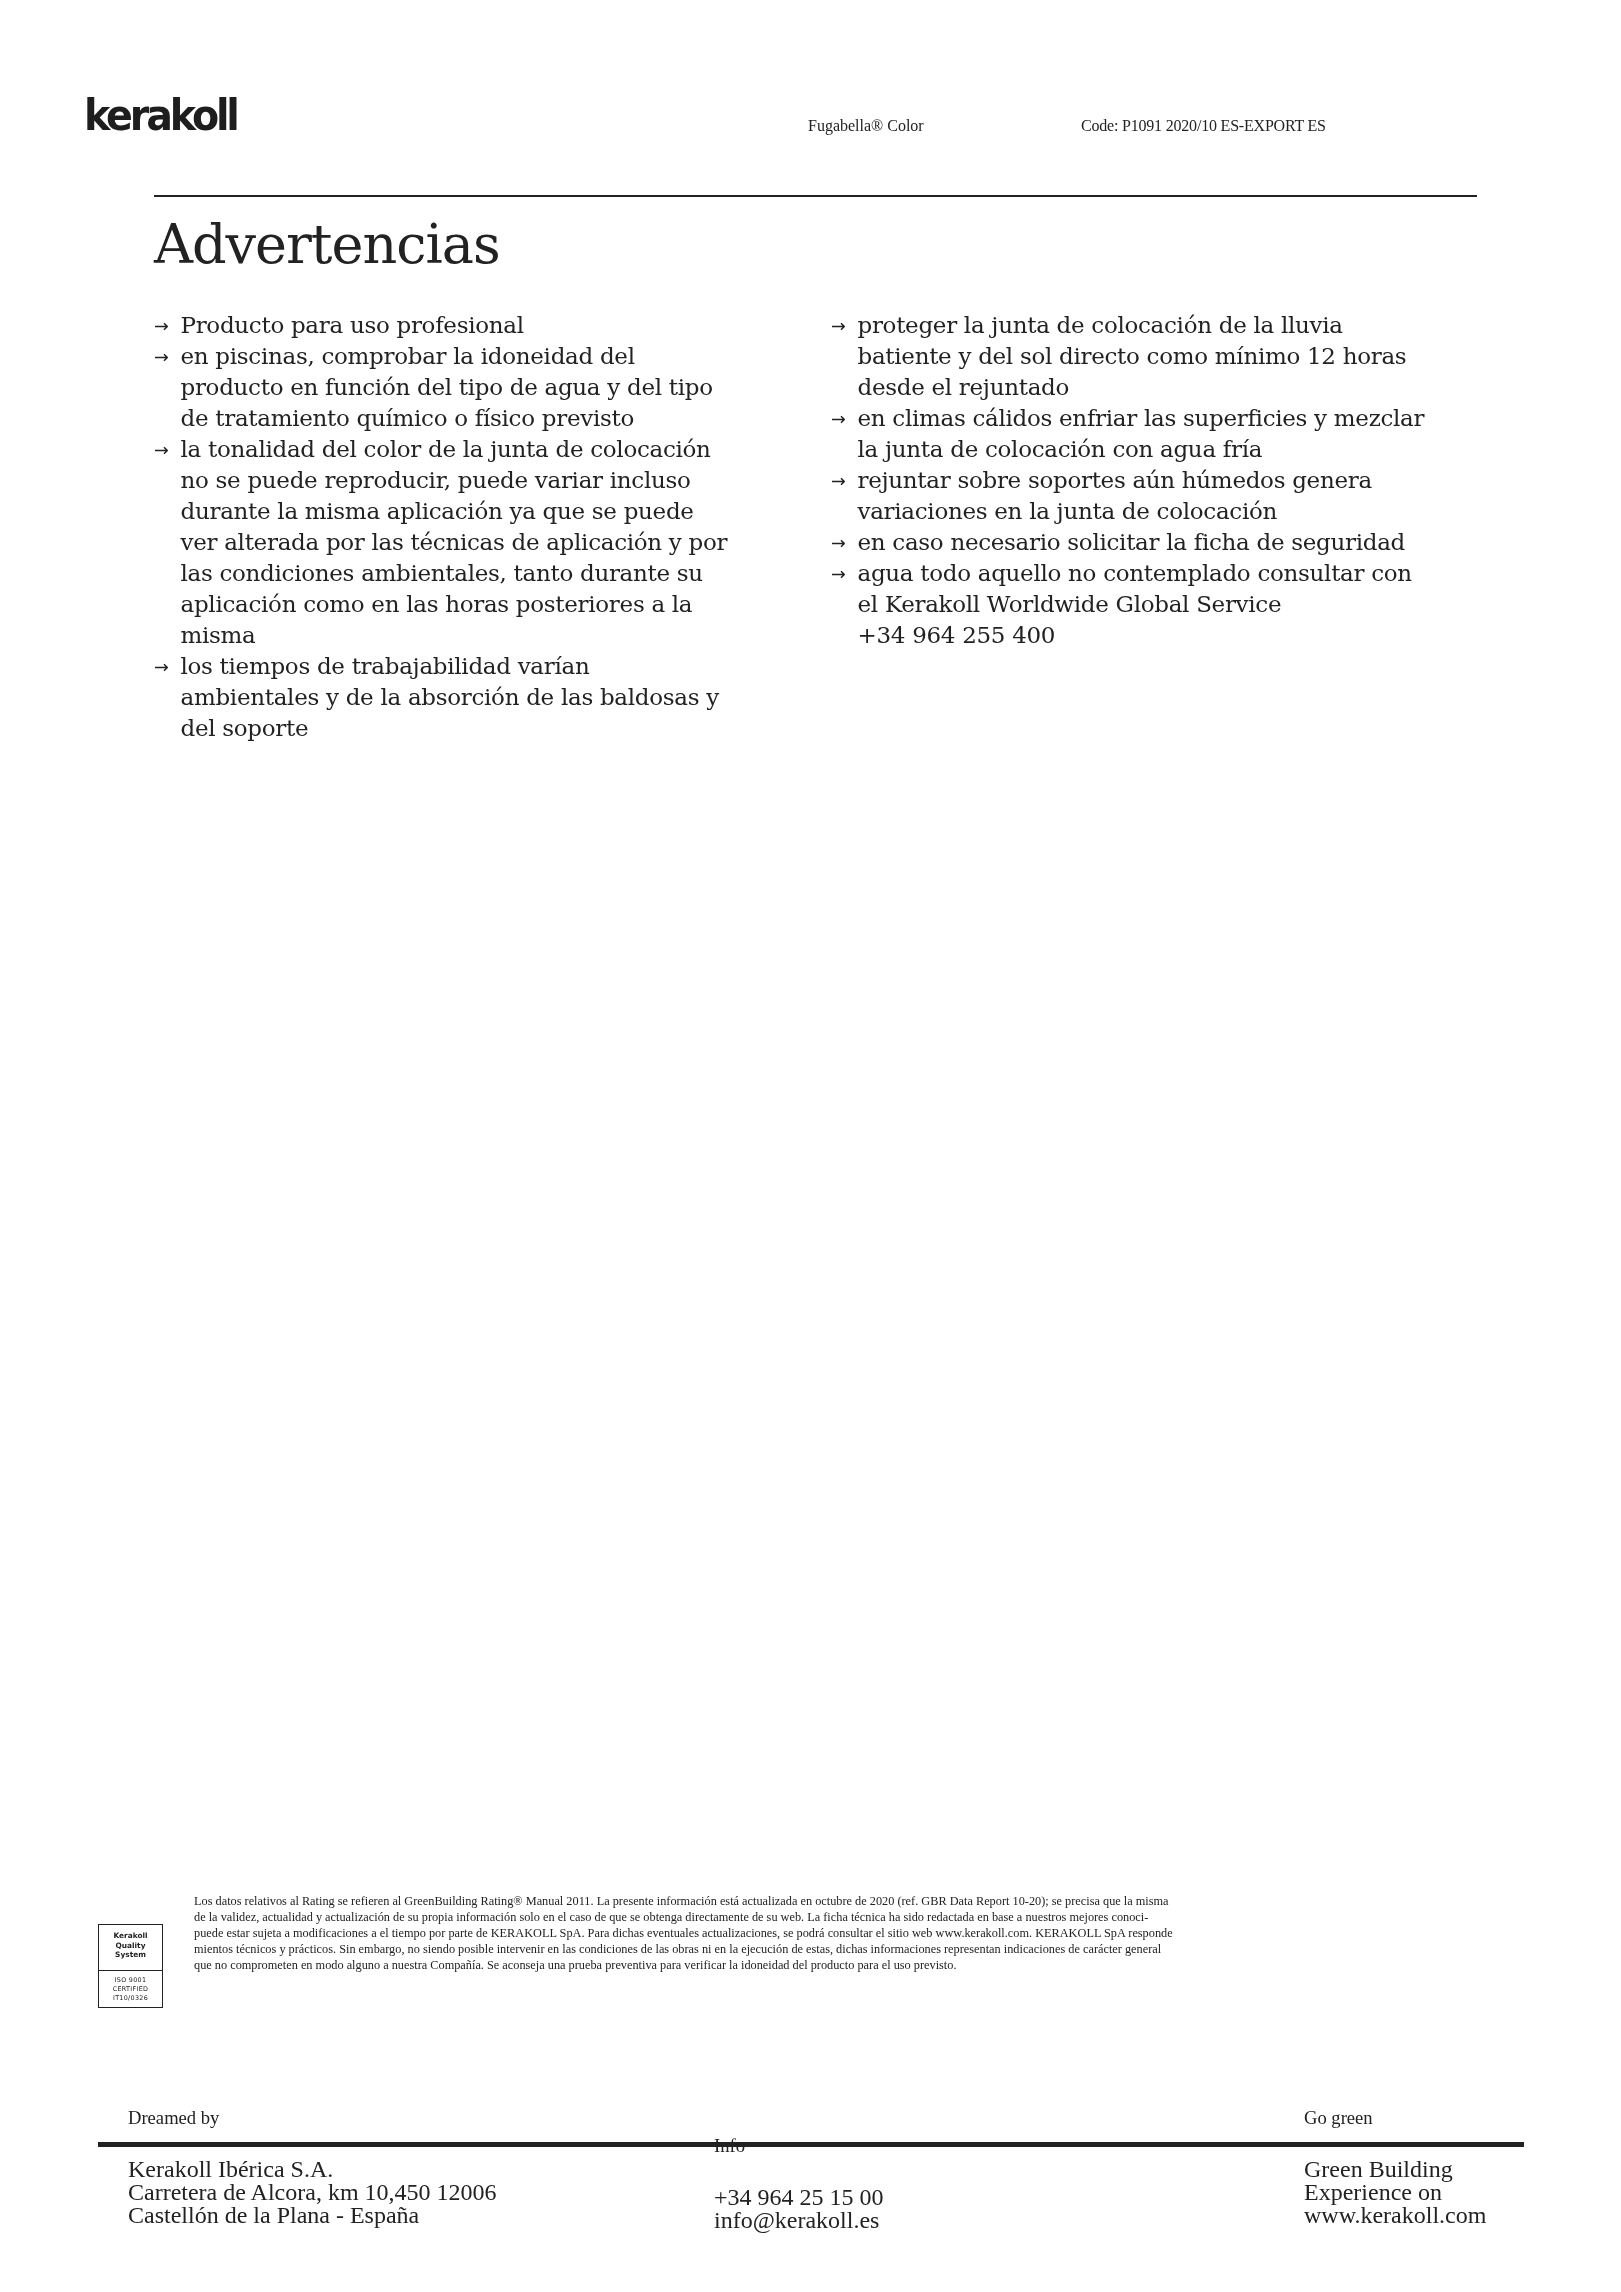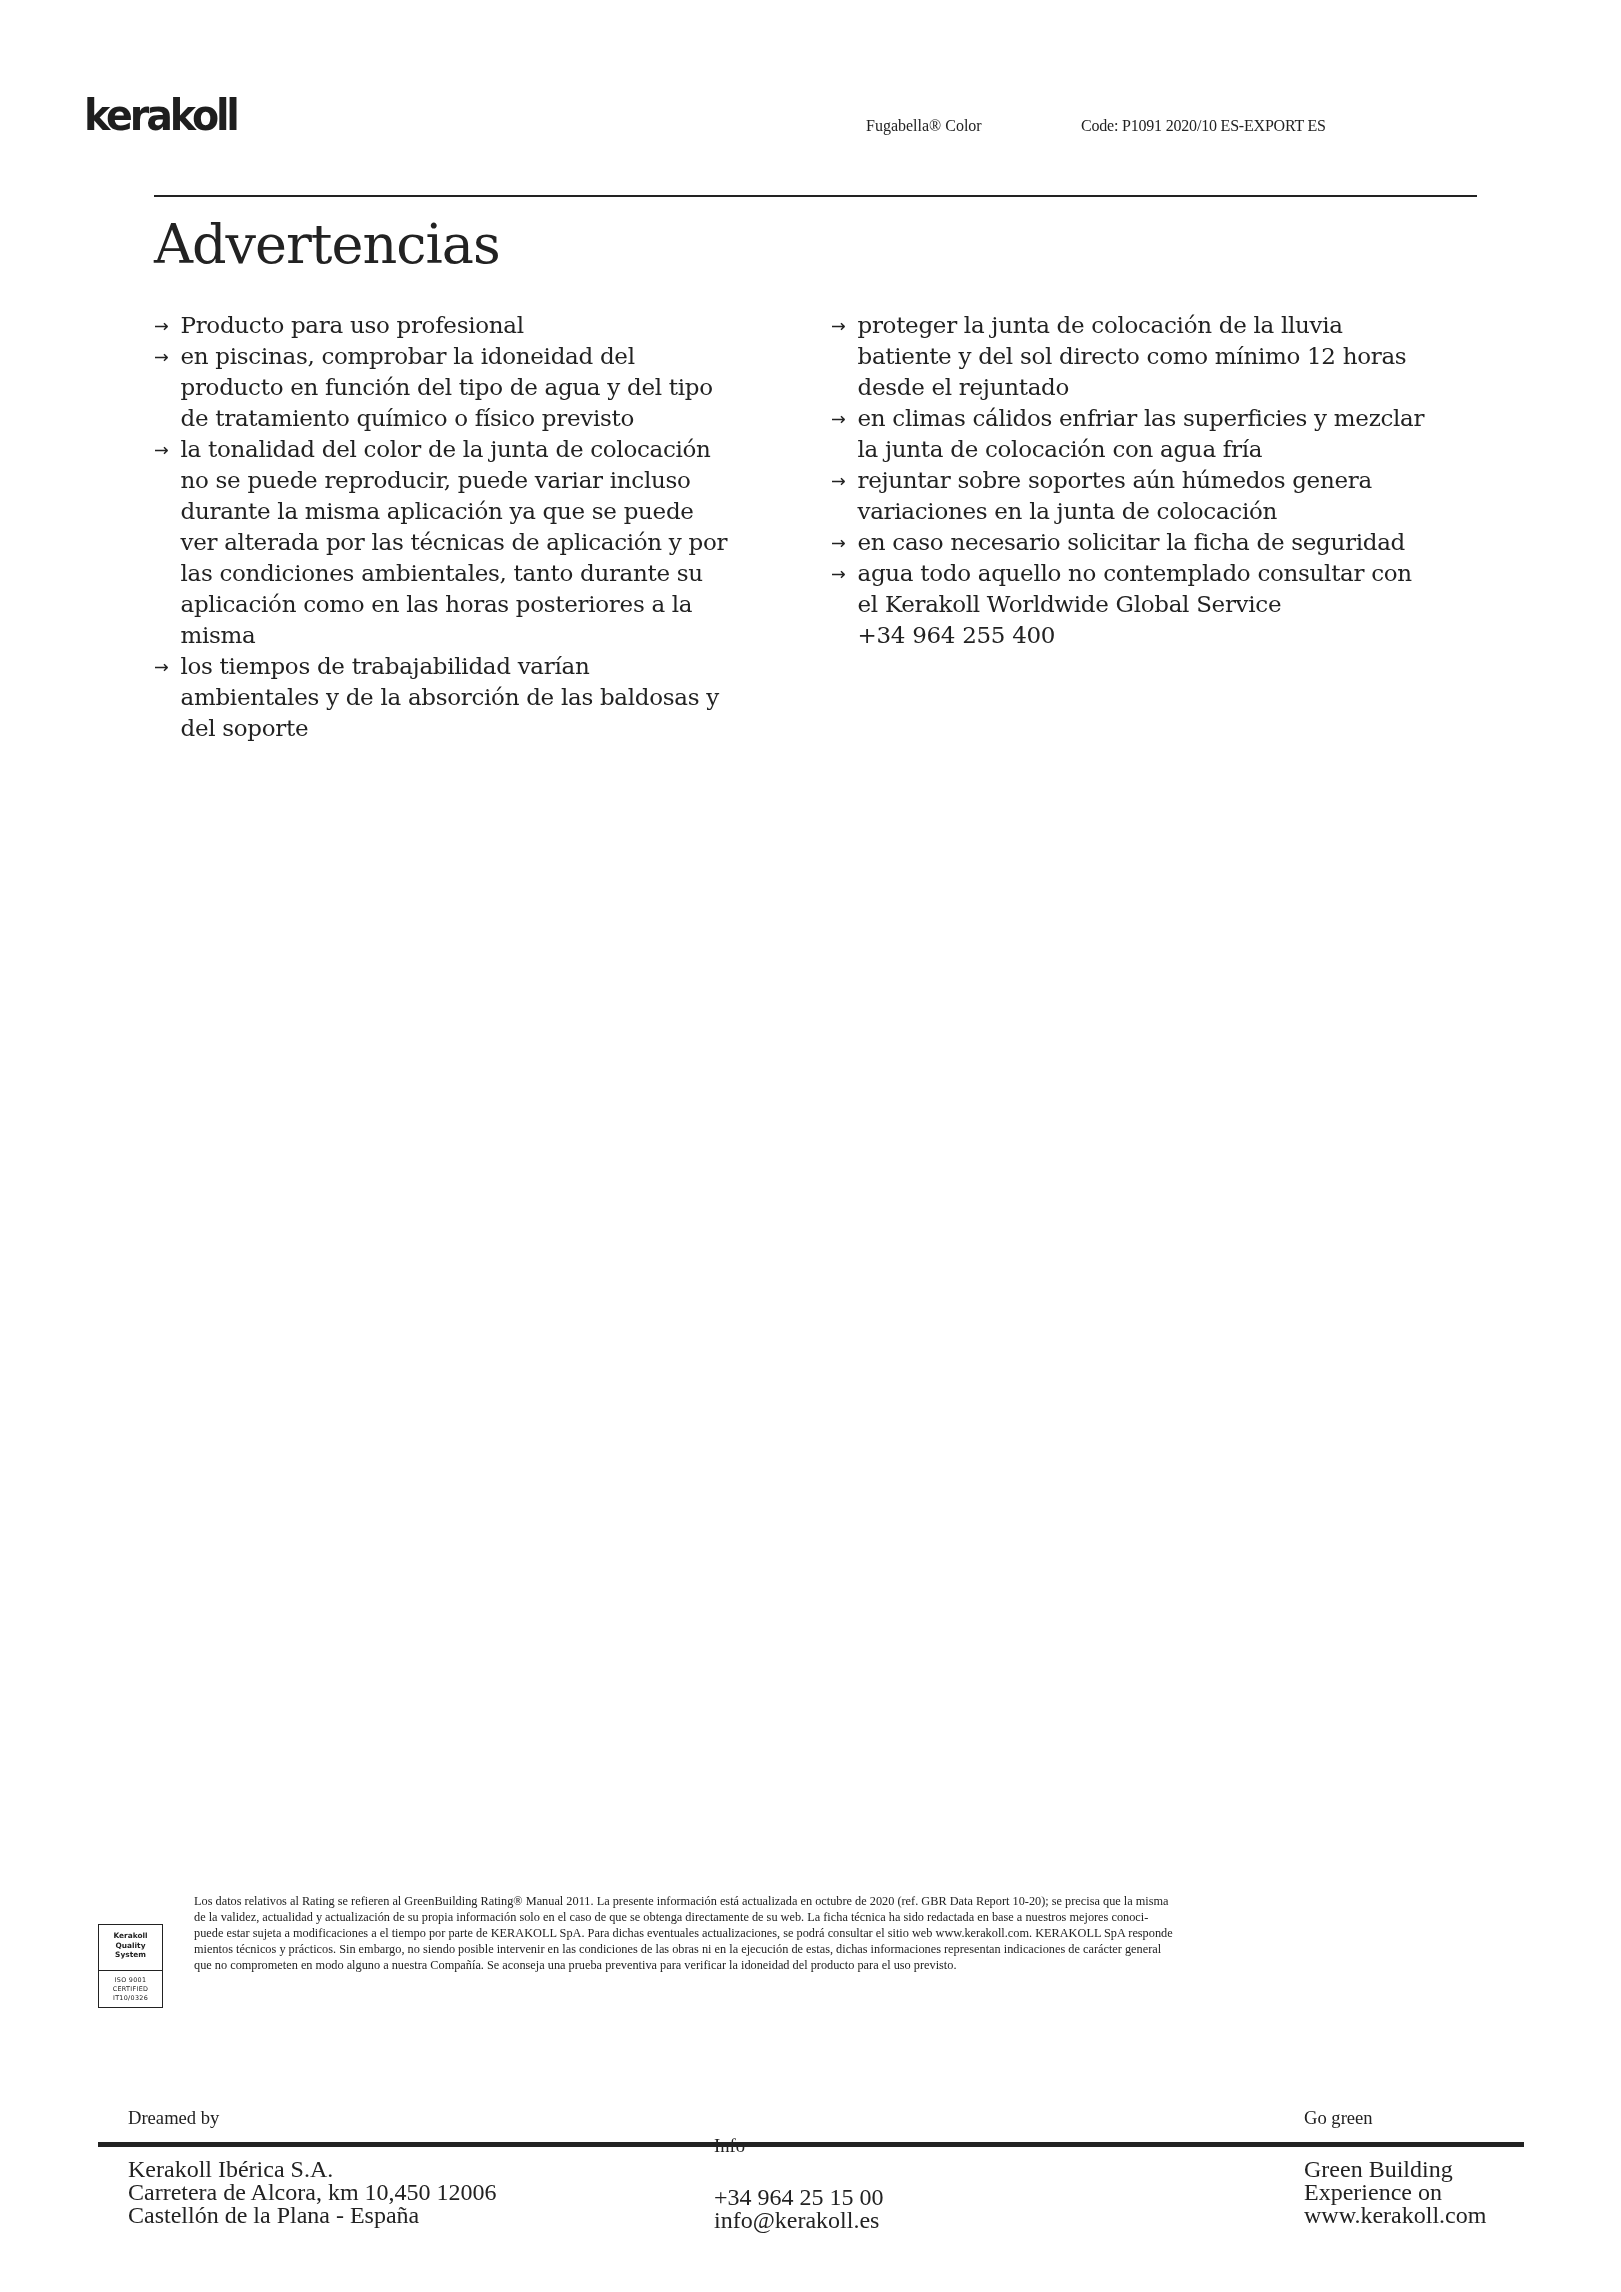--- a/index.html
+++ b/index.html
@@ -11,21 +11,21 @@
     .abs { position: absolute; }
 
     
     .logo {
       left: 84px; top: 94px;
       font-family: "DejaVu Sans", "Liberation Sans", sans-serif;
       font-weight: bold; font-size: 43px; letter-spacing: -3.4px;
       color: #1e1e1e; line-height: 1;
       transform: scaleX(0.92); transform-origin: left top;
     }
-    .hdr-product { left: 866px; top: 117px; font-size: 16px; font-family: "Liberation Serif", serif; }
+    .hdr-product { left: 808px; top: 117px; font-size: 16px; font-family: "Liberation Serif", serif; }
     .hdr-code { left: 1081px; top: 117px; font-size: 16px; font-family: "Liberation Serif", serif; letter-spacing: -0.2px; }
     .hdr-rule { left: 154px; top: 195px; width: 1323px; height: 2px; background: #222; }
 
     
     .title {
       left: 154px; top: 218px; font-size: 54px; line-height: 1;
       font-family: "DejaVu Serif", serif; font-weight: normal; letter-spacing: -1px;
       margin: 0;
       text-align: right;
     }

